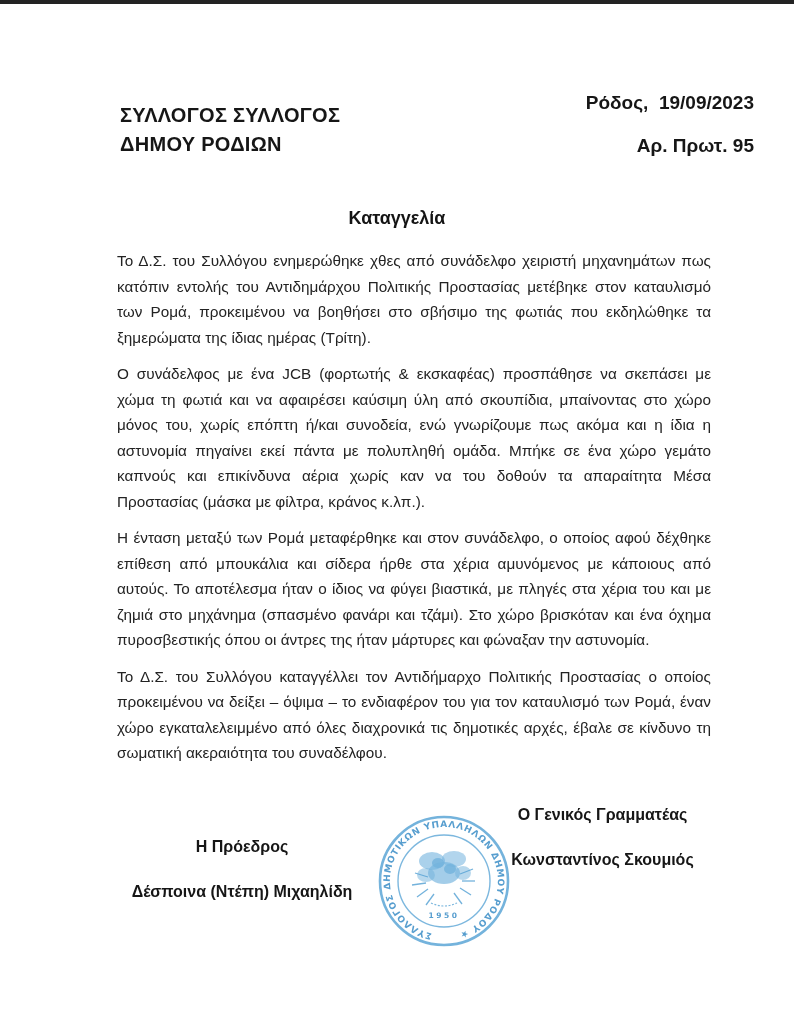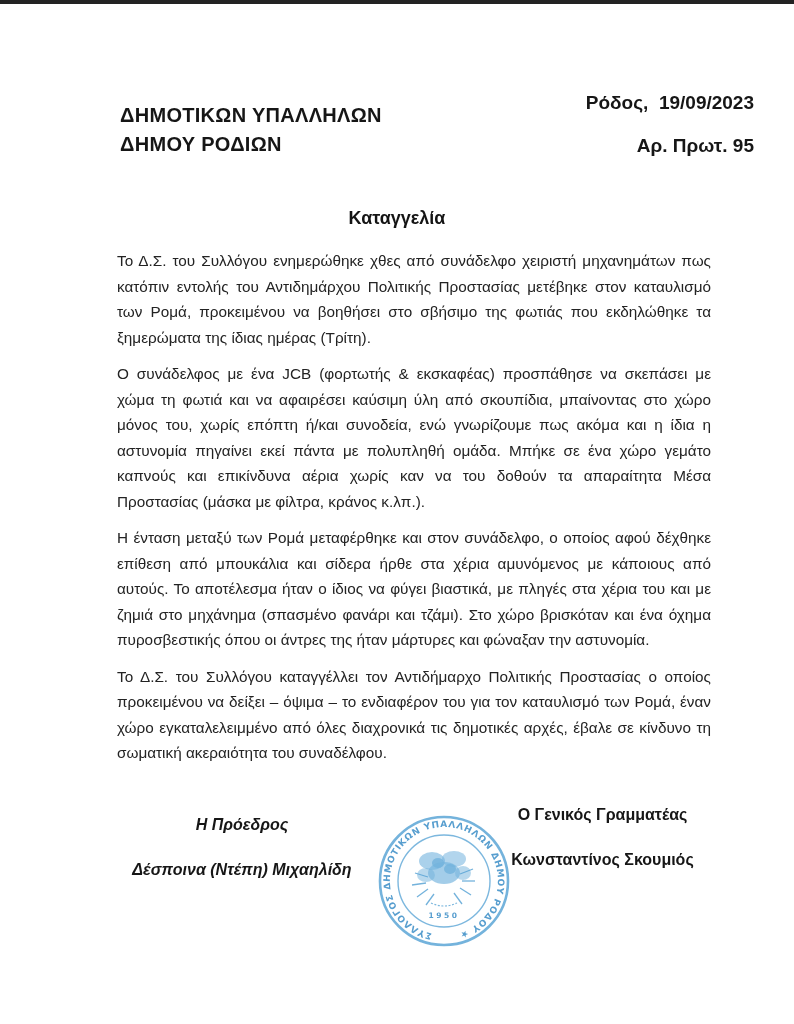--- a/index.html
+++ b/index.html
@@ -87,21 +87,21 @@
     font-weight: 700;
     color: #161616;
   }
   .sig {
     position: absolute;
     text-align: center;
     font-size: 16px;
     font-weight: 700;
     color: #161616;
   }
-  .sig-left  { top: 816px; left: 122px; width: 240px; font-style: italic; }
+  .sig-left  { top: 838px; left: 122px; width: 240px; }
   .sig-right { top: 806px; left: 500px; width: 205px; }
   .sig .name { margin-top: 27px; }
   
   .stamp {
     position: absolute;
     left: 374px;
     top: 811px;
     width: 140px;
     height: 140px;
     opacity: 0.92;
@@ -113,21 +113,21 @@
 </style>
 </head>
 <body>
 
 <div class="page">
 
   <div class="top-line"></div>
 
   <div class="header">
     <div class="org">
-      <div>ΔΗΜΟΤΙΚΩΝ ΥΠΑΛΛΗΛΩΝ</div>
+      <div>ΣΥΛΛΟΓΟΣ ΣΥΛΛΟΓΟΣ</div>
       <div>ΔΗΜΟΥ ΡΟΔΙΩΝ</div>
     </div>
     <div class="meta">
       <div class="line">Ρόδος,  19/09/2023</div>
       <div class="line">Αρ. Πρωτ. 95</div>
     </div>
   </div>
 
   <h1 class="title">
     <span>Καταγγελία</span>

